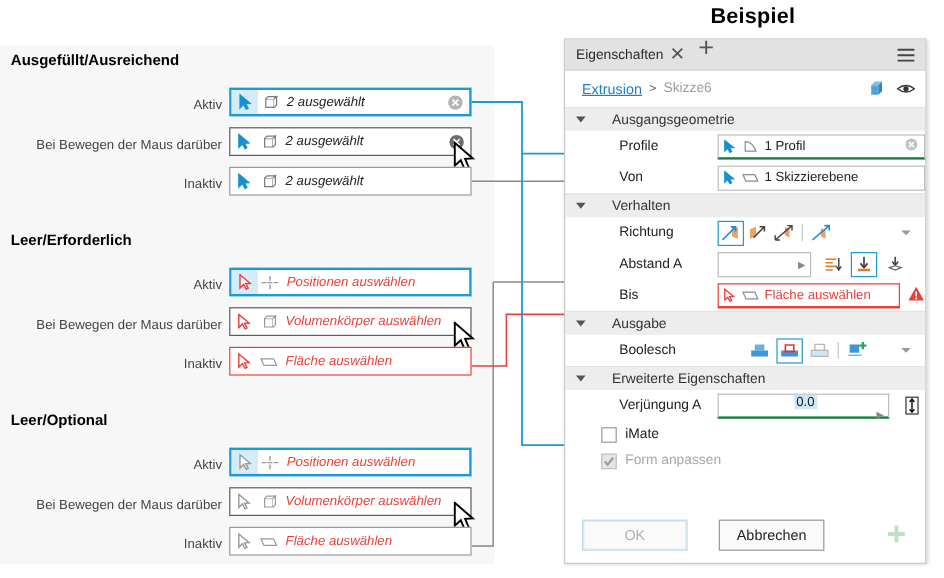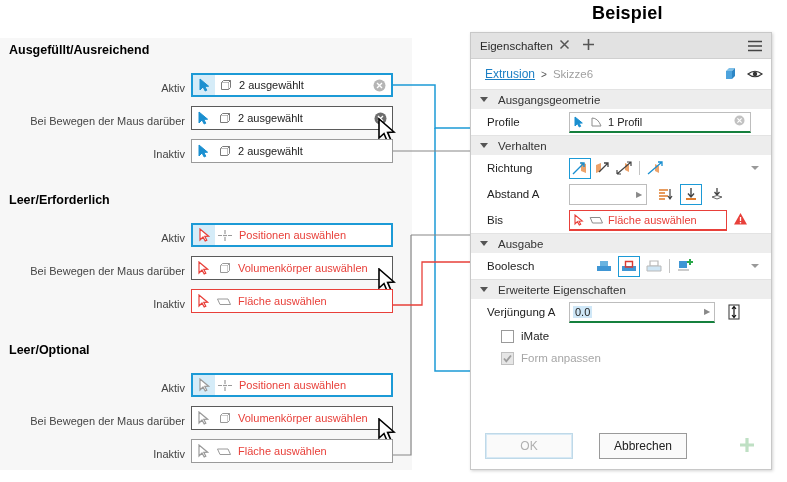--- a/index.html
+++ b/index.html
@@ -44,41 +44,41 @@
   .field.inactive { border:1px solid #9a9a9a; }
   .field.err      { border:1px solid #e8403a; }
 
   .cur-cell{
     width:22px; height:100%;
     display:flex; align-items:center; justify-content:center;
     flex:0 0 22px;
   }
   .cur-cell.sel{ background:#d5ecf8; }
   .gicon{ width:20px; display:flex; align-items:center; justify-content:center; flex:0 0 20px;}
-  .ftext{ padding-left:4px; font-size:11px; white-space:nowrap; }
+  .ftext{ padding-left:4px; font-size:11px; white-space:nowrap;font-style:italic; }
   .ftext.red{ color:#e8403a; }
   .clearbtn{ margin-left:auto; margin-right:5px; width:13px; height:13px; flex:0 0 13px; }
 
   
   .mouse-ptr{ position:absolute; width:22px; height:28px; pointer-events:none; }
 
   
   #connectors{ position:absolute; left:0; top:0; width:787px; height:482px; pointer-events:none;}
 
   
   #props-panel{
     position:absolute; left:470px; top:32px;
     width:302px; height:438px;
     background:#ffffff;
     border:1px solid #c8c8c8;
     box-shadow:1px 1px 3px rgba(0,0,0,.18);
   }
   #tabbar{
     height:26px; background:#e2e2e2;
-    display:flex; align-items:center; position:relative;
+    display:flex; align-items:flex-start; position:relative;
     border-bottom:1px solid #d0d0d0;
   }
   #tab-eigenschaften{
     display:flex; align-items:center; gap:6px;
     padding:0 6px 0 9px; height:26px; font-size:11.5px; color:#2b2b2b;
   }
   #tab-add{ font-size:15px; color:#444; padding:0 6px; line-height:1;}
   #hamburger{ position:absolute; right:8px; top:7px; }
 
   #breadcrumb{
@@ -87,26 +87,26 @@
   }
   #bc-extrusion{
     color:#1c7fc4; text-decoration:underline; font-size:12px;text-align:right;
   }
   #bc-sep{ color:#555; margin:0 6px; font-size:10px;}
   #bc-skizze{ color:#a0a0a0; font-size:11.5px;}
   .bc-right{ position:absolute; right:8px; top:7px; display:flex; gap:8px; align-items:center;}
 
   .group-hdr{
     height:20px; background:#ededed; display:flex; align-items:center;
-    padding-left:9px; gap:10px;
+    padding-left:9px; gap:22px;
     font-size:11.5px; color:#333; border-top:1px solid #e3e3e3;
   }
   .tri{ width:0;height:0;border-left:4px solid transparent;border-right:4px solid transparent;border-top:5px solid #555;}
   .prow{ display:flex; align-items:center; height:26px; padding-left:16px; position:relative;}
-  .plabel{ width:82px; font-size:11.5px; color:#222; flex:0 0 82px;}
+  .plabel{ width:82px; font-size:11.5px; color:#222; flex:0 0 82px;margin-left:29px;}
   .pfield{
     height:21px; background:#fff; border:1px solid #bdbdbd;
     display:flex; align-items:center; position:relative;
   }
   .pfield.blue-underline{ border-bottom:2px solid #15803d;align-items:center; }
   .pfield.red{ border:1px solid #e8403a; border-bottom:2px solid #e8403a; }
   .ptext{ padding-left:3px; font-size:11px; white-space:nowrap;}
   .ptext.red{ color:#e8403a;}
   .spin{ margin-left:auto; width:14px; text-align:center; color:#888; font-size:8px;}
   .iconbtn{
@@ -395,20 +395,36 @@
       <span class="ptext">1 Profil</span>
       <span style="margin-left:auto;margin-right:5px;">
         <svg width="11" height="11" viewBox="0 0 11 11">
             <circle cx="5.5" cy="5.5" r="5" fill="#c2c2c2"></circle>
             <path d="M3.4 3.4 L7.6 7.6 M7.6 3.4 L3.4 7.6" stroke="#fff" stroke-width="1.2"></path>
           </svg>
       </span>
     </span>
   </div>
 
+  <div class="prow">
+    <span class="plabel">Von</span>
+    <span class="pfield" style="width:182px;">
+      <span style="width:18px;display:flex;justify-content:center;">
+        <svg width="10" height="12" viewBox="0 0 10 12">
+            <path d="M1 1 L1 10 L3.4 7.7 L5.3 11 L6.7 10.3 L5 7.2 L8.3 7 Z" fill="#1a8fd0" stroke="#1a8fd0"></path>
+          </svg>
+      </span>
+      <span style="width:17px;display:flex;justify-content:center;">
+        <svg width="15" height="12" viewBox="0 0 15 12">
+            <path d="M3.5 9 L1.2 3.5 L11 3.5 L13.5 9 Z" fill="#fff" stroke="#8c8c8c"></path>
+          </svg>
+      </span>
+      <span class="ptext">1 Skizzierebene</span>
+    </span>
+  </div>
 
   <div class="group-hdr">
     <span class="tri"></span>
     <span>Verhalten</span>
   </div>
 
   <div class="prow">
     <span class="plabel">Richtung</span>
     <span class="iconbtn selected">
       <svg width="18" height="16" viewBox="0 0 18 16">
@@ -524,21 +540,21 @@
     <span style="margin-left:auto;margin-right:12px;" class="caret-dn"></span>
   </div>
 
   <div class="group-hdr">
     <span class="tri"></span>
     <span>Erweiterte Eigenschaften</span>
   </div>
 
   <div class="prow">
     <span class="plabel">Verjüngung A</span>
-    <span class="pfield blue-underline" style="width:146px;">
+    <span class="pfield blue-underline" style="width:146px;flex-direction:column;">
       <span class="ptext" style="background:#cfe7f7;padding:0 2px;margin-left:3px;">0.0</span>
       <span class="spin">▶</span>
     </span>
     <span class="iconbtn" style="margin-left:8px;">
       <svg width="16" height="16" viewBox="0 0 16 16">
           <rect x="3" y="1" width="10" height="14" fill="none" stroke="#444" stroke-width="1.1"></rect>
           <path d="M8 3 V13 M6 5 L8 2.5 L10 5 M6 11 L8 13.5 L10 11" stroke="#111" stroke-width="1.2" fill="none"></path>
         </svg>
     </span>
   </div>

